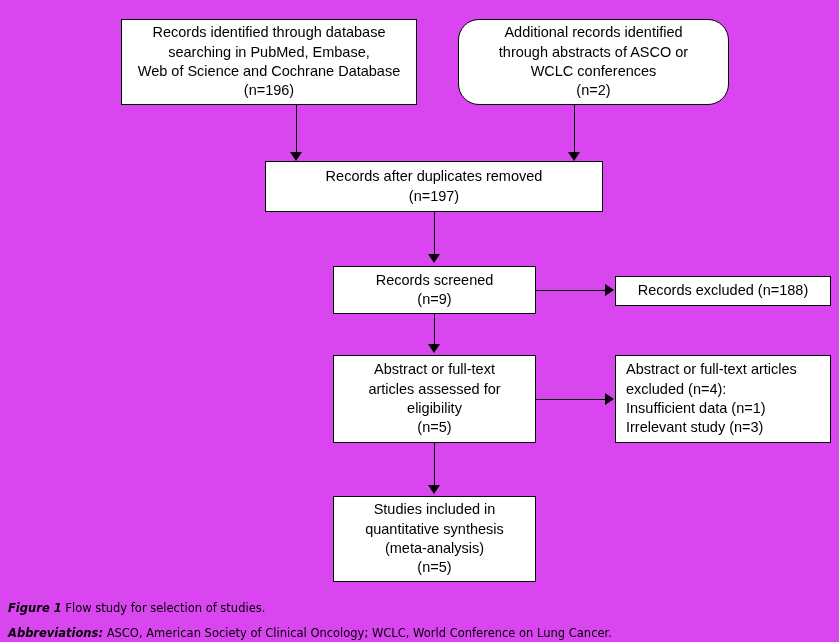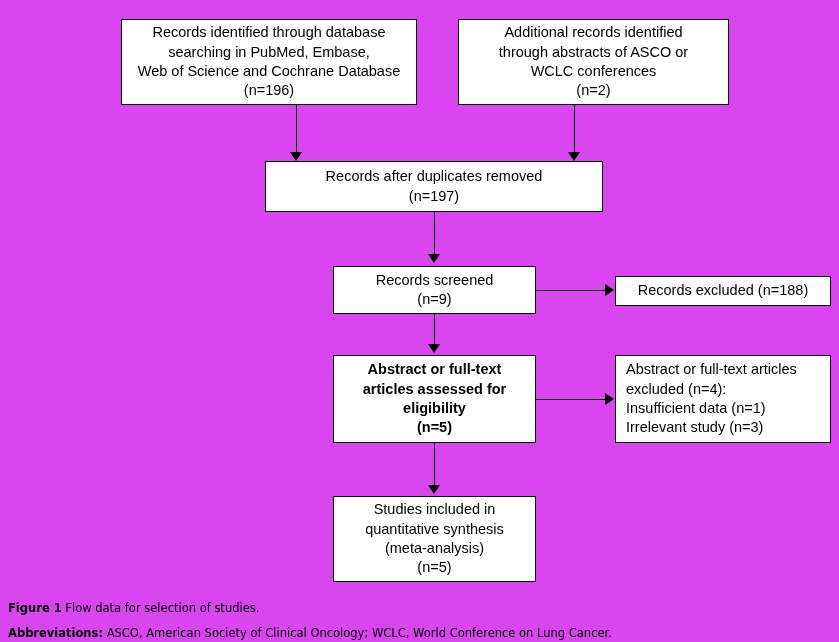--- a/index.html
+++ b/index.html
@@ -68,33 +68,34 @@
     position: absolute;
     left: 8px;
     font-family: "DejaVu Sans", sans-serif;
     font-size: 11.5px;
     line-height: 1.55;
     color: #000000;
     white-space: nowrap;
   }
   .caption .lead {
     font-weight: bold;
+    font-style: italic;
   }
 </style>
 </head>
 <body>
 
 <div id="canvas">
 
   <div class="box" style="left:121px; top:19px; width:296px; height:86px;">Records identified through database
 searching in PubMed, Embase,
 Web of Science and Cochrane Database
 (n=196)</div>
 
-  <div class="box" style="left:458px; top:19px; width:271px; height:86px;">Additional records identified
+  <div class="box" style="left:458px; top:19px; width:271px; height:86px;border-radius:21px;">Additional records identified
 through abstracts of ASCO or
 WCLC conferences
 (n=2)</div>
 
   <div class="vline" style="left:296px; top:105px; height:48px;"></div>
   <div class="arrow-down" style="left:290px; top:152px;"></div>
 
   <div class="vline" style="left:574px; top:105px; height:48px;"></div>
   <div class="arrow-down" style="left:568px; top:152px;"></div>
 
@@ -108,21 +109,21 @@
 (n=9)</div>
 
   <div class="hline" style="left:536px; top:290px; width:70px;"></div>
   <div class="arrow-right" style="left:605px; top:284px;"></div>
 
   <div class="box" style="left:615px; top:276px; width:216px; height:30px;">Records excluded (n=188)</div>
 
   <div class="vline" style="left:434px; top:314px; height:31px;"></div>
   <div class="arrow-down" style="left:428px; top:344px;"></div>
 
-  <div class="box" style="left:333px; top:355px; width:203px; height:88px;font-weight:bold;">Abstract or full-text
+  <div class="box" style="left:333px; top:355px; width:203px; height:88px;">Abstract or full-text
 articles assessed for
 eligibility
 (n=5)</div>
 
   <div class="hline" style="left:536px; top:399px; width:70px;"></div>
   <div class="arrow-right" style="left:605px; top:393px;"></div>
 
   <div class="box left-align" style="left:615px; top:355px; width:216px; height:88px;">Abstract or full-text articles
 excluded (n=4):
 Insufficient data (n=1)
@@ -130,19 +131,19 @@
 
   <div class="vline" style="left:434px; top:443px; height:42px;"></div>
   <div class="arrow-down" style="left:428px; top:485px;"></div>
 
   <div class="box" style="left:333px; top:496px; width:203px; height:86px;">Studies included in
 quantitative synthesis
 (meta-analysis)
 (n=5)</div>
 
   <div class="caption" style="top:600px;">
-    <span class="lead">Figure 1</span><span> Flow data for selection of studies.</span>
+    <span class="lead">Figure 1</span><span> Flow study for selection of studies.</span>
   </div>
   <div class="caption" style="top:619px;margin-top:6px;">
     <span class="lead">Abbreviations:</span><span> ASCO, American Society of Clinical Oncology; WCLC, World Conference on Lung Cancer.</span>
   </div>
 
 </div>
 
 </body></html>

